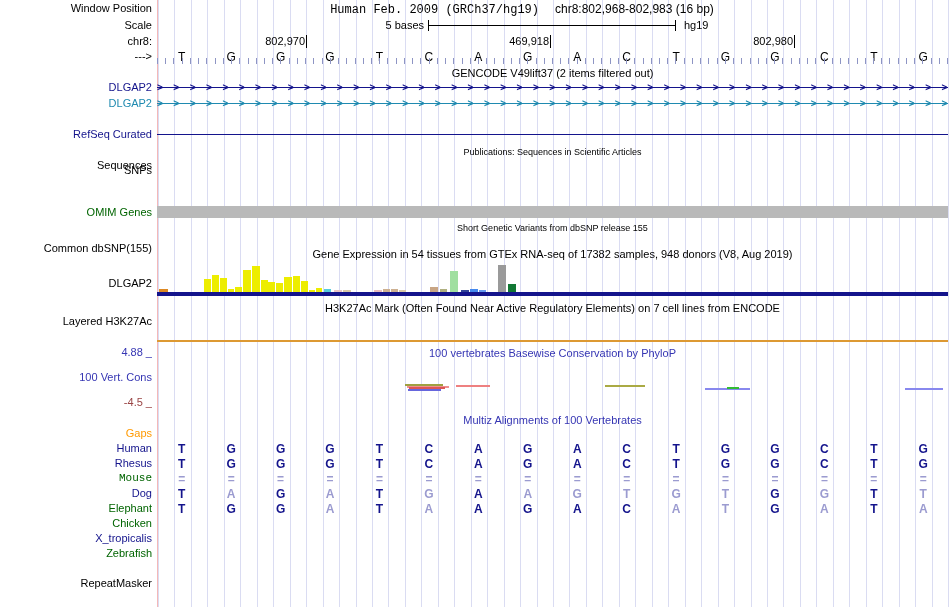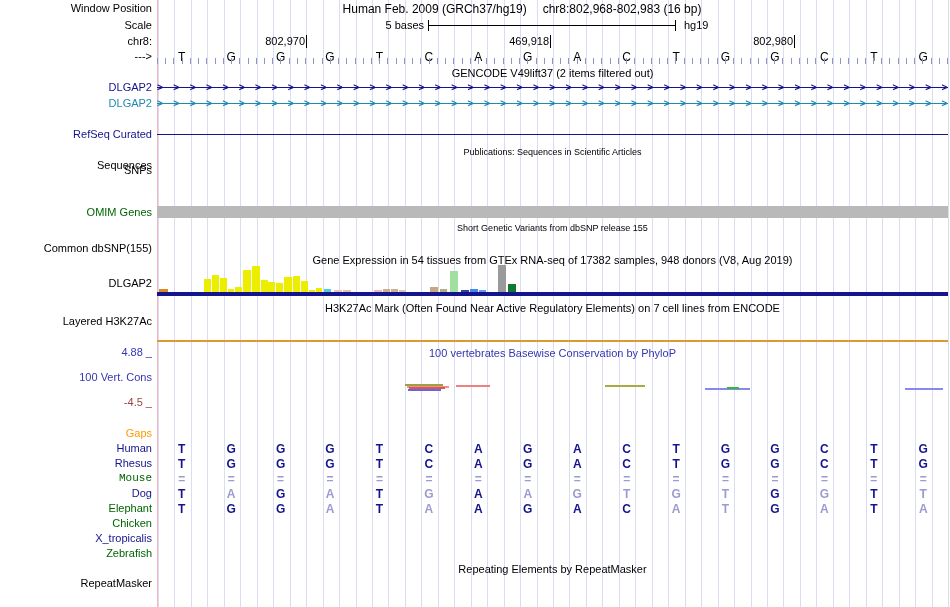--- a/index.html
+++ b/index.html
@@ -6,21 +6,21 @@
   .browser{position:relative;width:950px;height:607px;background:#fff;overflow:hidden;
     font-family:"Liberation Sans",sans-serif;font-size:11px;color:#000;}
   
   .grid{position:absolute;left:157px;top:0;width:791px;height:607px;
     border-left:1px solid #f4b8b8;
     background-image:repeating-linear-gradient(to right,#dadcf2 0px,#dadcf2 1px,transparent 1px,transparent 16.46px);}
   .lab{position:absolute;left:0;width:152px;text-align:right;white-space:nowrap;font-size:11px;line-height:13px;}
   .cap{position:absolute;left:157px;width:791px;text-align:center;white-space:nowrap;font-size:11px;line-height:13px;}
   .cap.small{font-size:9px;}
   .title{position:absolute;left:157px;top:2px;width:730px;text-align:center;font-size:12px;}
-  .title .part1{margin-right:16px;}
+  .title .part1{margin-right:16px;font-family:Liberation Mono, monospace;}
   .coord{position:absolute;top:35px;height:13px;text-align:right;border-right:1px solid #000;padding-right:1px;font-size:11px;line-height:13px;}
   .scalebar{position:absolute;top:25px;height:0;border-top:1px solid #000;}
   .scaletick{position:absolute;top:20px;width:1px;height:11px;background:#000;}
   .seq-row{position:absolute;left:157px;top:50px;width:791px;height:14px;display:flex;}
   .seq-row span{flex:1;text-align:center;font-size:12px;line-height:14px;}
   .tickrow{position:absolute;left:157px;top:58px;width:791px;height:6px;
     background-image:repeating-linear-gradient(to right,#8e95c4 0px,#8e95c4 1px,transparent 1px,transparent 8.23px);}
   .gene-line{position:absolute;left:157px;width:791px;height:11px;}
   .gene-line .line{position:absolute;top:5px;left:0;right:0;height:1px;}
   .gene-line .arrows{position:absolute;top:0;left:0;right:0;display:flex;justify-content:space-between;
@@ -192,21 +192,21 @@
   <div class="cap small" style="top:146px">Publications: Sequences in Scientific Articles</div>
   <div class="lab" style="top:159px">Sequences</div>
   <div class="lab" style="top:164px">SNPs</div>
 
   <div class="lab" style="top:206px;color:#006400">OMIM Genes</div>
   <div class="hline" style="top:206px;height:12px;background:#b9b9b9"></div>
 
   <div class="cap small" style="top:222px">Short Genetic Variants from dbSNP release 155</div>
   <div class="lab" style="top:242px">Common dbSNP(155)</div>
 
-  <div class="cap" style="top:254px">Gene Expression in 54 tissues from GTEx RNA-seq of 17382 samples, 948 donors (V8, Aug 2019)</div>
+  <div class="cap" style="top:248px">Gene Expression in 54 tissues from GTEx RNA-seq of 17382 samples, 948 donors (V8, Aug 2019)</div>
   <div class="lab" style="top:277px">DLGAP2</div>
   <div id="gtex-bars">
       <div class="bar" style="left: 159px; width: 9px; top: 289px; height: 3px; background: rgb(221, 136, 34);"></div>
       <div class="bar" style="left: 204px; width: 7px; top: 279px; height: 13px; background: rgb(237, 237, 0);"></div>
       <div class="bar" style="left: 212px; width: 7px; top: 275px; height: 17px; background: rgb(237, 237, 0);"></div>
       <div class="bar" style="left: 220px; width: 7px; top: 278px; height: 14px; background: rgb(237, 237, 0);"></div>
       <div class="bar" style="left: 228px; width: 6px; top: 289px; height: 3px; background: rgb(237, 237, 0);"></div>
       <div class="bar" style="left: 235px; width: 7px; top: 287px; height: 5px; background: rgb(237, 237, 0);"></div>
       <div class="bar" style="left: 243px; width: 8px; top: 270px; height: 22px; background: rgb(237, 237, 0);"></div>
       <div class="bar" style="left: 252px; width: 8px; top: 266px; height: 26px; background: rgb(237, 237, 0);"></div>
@@ -249,20 +249,21 @@
       <div class="bar" style="left: 407px; width: 42px; top: 386px; height: 2px; background: rgb(238, 144, 144);"></div>
       <div class="bar" style="left: 409px; width: 36px; top: 387px; height: 2px; background: rgb(221, 85, 85);"></div>
       <div class="bar" style="left: 408px; width: 33px; top: 389px; height: 2px; background: rgb(102, 102, 221);"></div>
       <div class="bar" style="left: 456px; width: 34px; top: 385px; height: 2px; background: rgb(238, 128, 128);"></div>
       <div class="bar" style="left: 605px; width: 40px; top: 385px; height: 2px; background: rgb(170, 170, 68);"></div>
       <div class="bar" style="left: 705px; width: 45px; top: 388px; height: 2px; background: rgb(136, 136, 238);"></div>
       <div class="bar" style="left: 727px; width: 12px; top: 387px; height: 2px; background: rgb(51, 187, 51);"></div>
       <div class="bar" style="left: 905px; width: 38px; top: 388px; height: 2px; background: rgb(136, 136, 238);"></div>
     </div>
 
+  <div class="cap" style="top:414px;color:#3535b3">Multiz Alignments of 100 Vertebrates</div>
   <div id="aln-block">
       <div class="lab" style="top: 427px; color: rgb(255, 153, 0);">Gaps</div>
       <div class="aln-row" style="top: 427px;"></div>
       <div class="lab" style="top: 442px; color: rgb(20, 20, 140);">Human</div>
       <div class="aln-row" style="top: 442px;">
         <span style="color: rgb(20, 20, 140);">T</span>
         <span style="color: rgb(20, 20, 140);">G</span>
         <span style="color: rgb(20, 20, 140);">G</span>
         <span style="color: rgb(20, 20, 140);">G</span>
         <span style="color: rgb(20, 20, 140);">T</span>
@@ -355,15 +356,14 @@
         <span style="color: rgb(155, 155, 208);">A</span>
       </div>
       <div class="lab" style="top: 517px; color: rgb(0, 100, 0);">Chicken</div>
       <div class="aln-row" style="top: 517px;"></div>
       <div class="lab" style="top: 532px; color: rgb(20, 20, 140);">X_tropicalis</div>
       <div class="aln-row" style="top: 532px;"></div>
       <div class="lab" style="top: 547px; color: rgb(0, 100, 0);">Zebrafish</div>
       <div class="aln-row" style="top: 547px;"></div>
     </div>
 
-  <div class="cap" style="top:563px">Repeating Elements by RepeatMasker</div>
   <div class="lab" style="top:577px">RepeatMasker</div>
 </div>
 
 </body></html>

